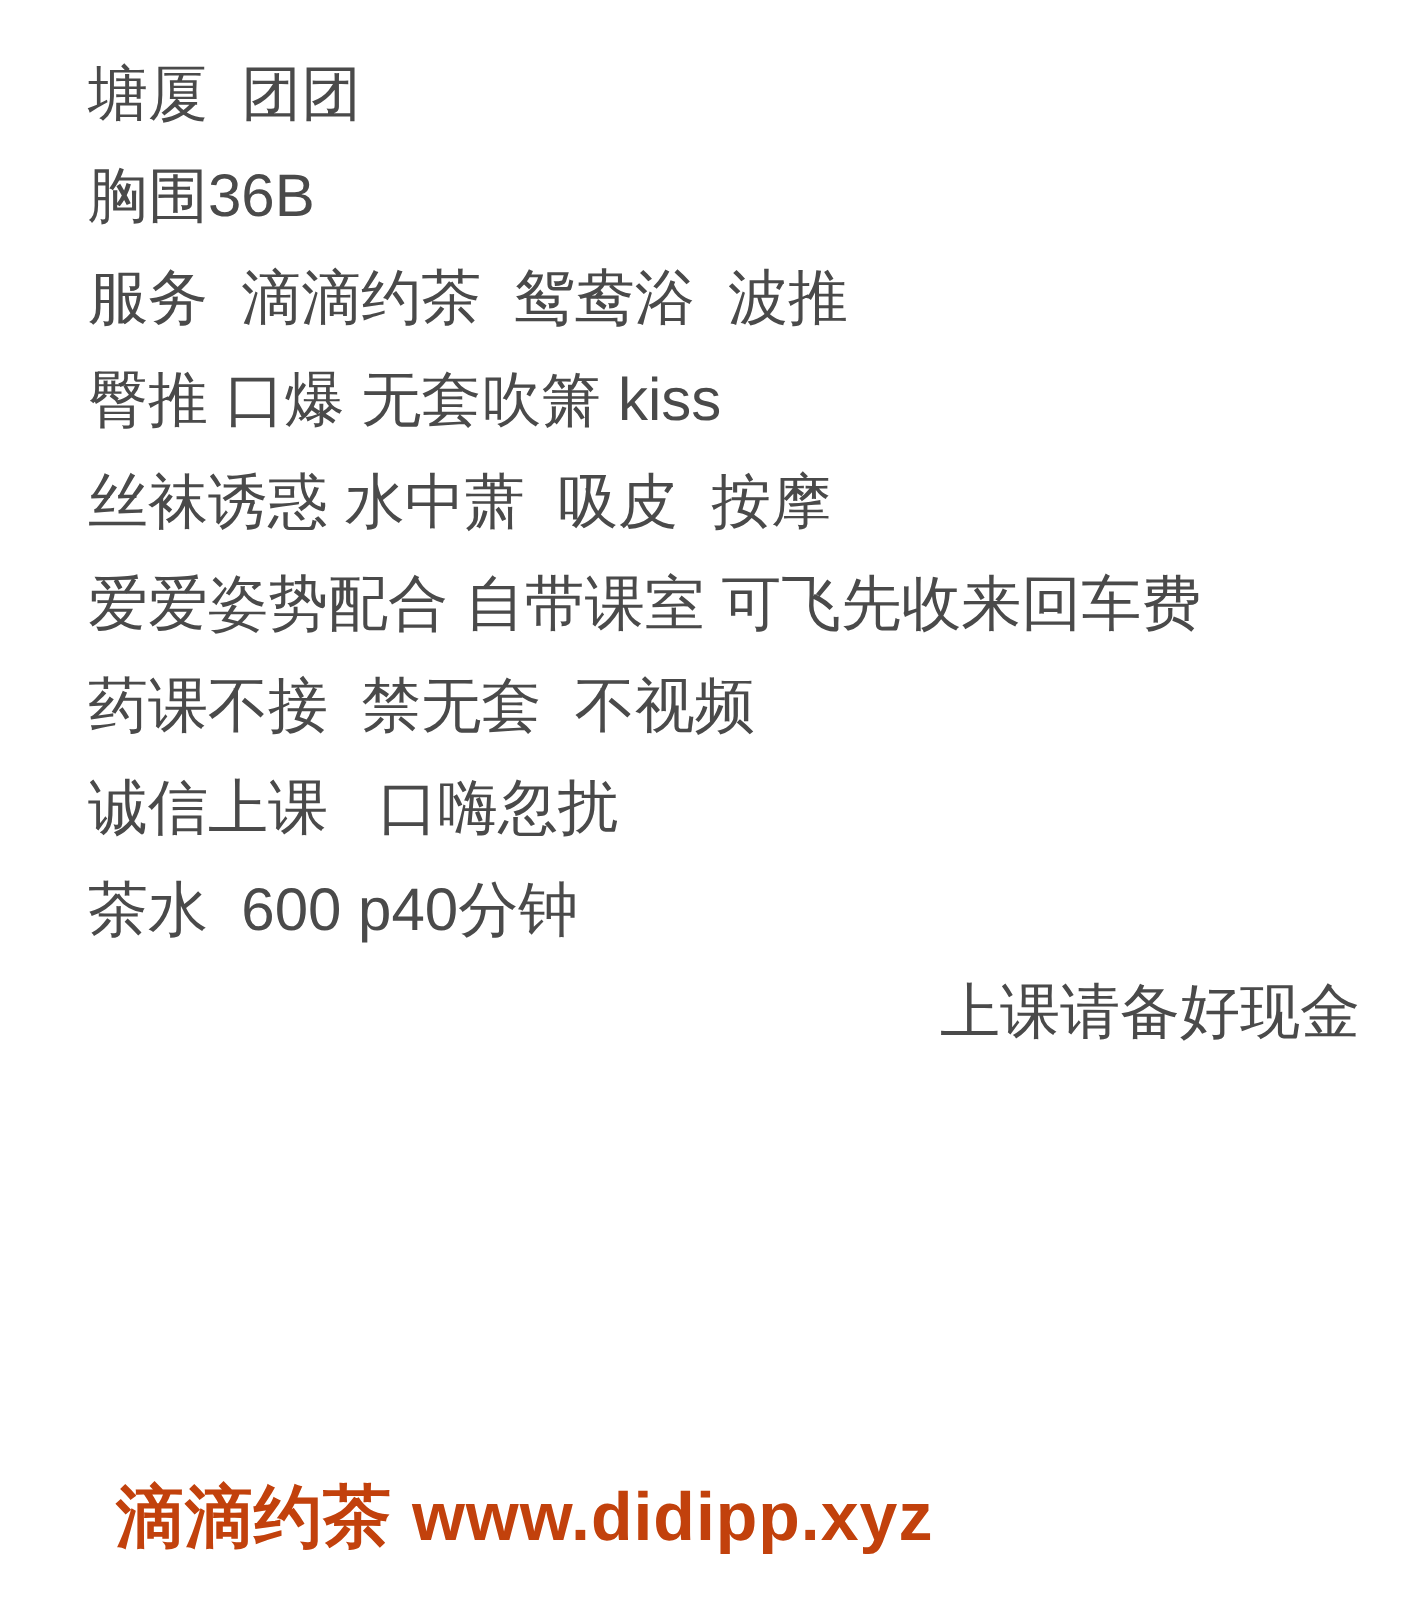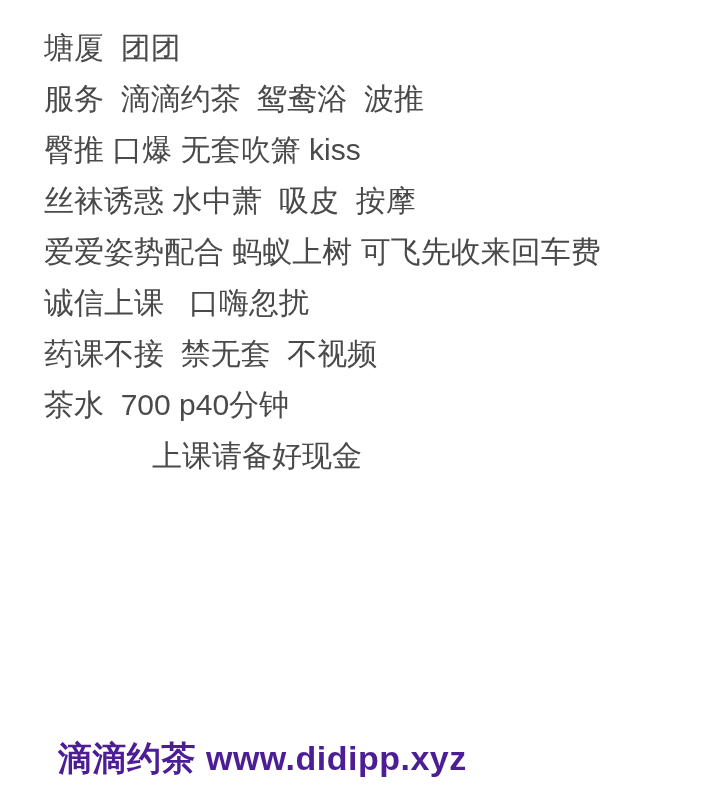--- a/index.html
+++ b/index.html
@@ -30,41 +30,43 @@
     line-height: 51px;
     white-space: pre;
     letter-spacing: 0px;
     font-weight: 400;
   }
   .line.indent-1 {
     padding-left: 92px;
   }
   .line.indent-2 {
     padding-left: 108px;
+    text-align: right;
   }
   .watermark {
     position: absolute;
     left: 58px;
     bottom: 18px;
-    color: #4c1d95;
+    color: #c2410c;
     font-size: 34px;
     font-weight: bold;
     letter-spacing: 0.5px;
     white-space: pre;
   }
 </style>
 </head>
 <body>
 
 <div class="page">
   <div class="lines">
     <div class="line">塘厦  团团</div>
+    <div class="line">胸围36B</div>
     <div class="line">服务  滴滴约茶  鸳鸯浴  波推</div>
     <div class="line">臀推 口爆 无套吹箫 kiss</div>
     <div class="line">丝袜诱惑 水中萧  吸皮  按摩</div>
-    <div class="line">爱爱姿势配合 蚂蚁上树 可飞先收来回车费</div>
+    <div class="line">爱爱姿势配合 自带课室 可飞先收来回车费</div>
+    <div class="line">药课不接  禁无套  不视频</div>
     <div class="line">诚信上课   口嗨忽扰</div>
-    <div class="line">药课不接  禁无套  不视频</div>
-    <div class="line">茶水  700 p40分钟</div>
+    <div class="line">茶水  600 p40分钟</div>
     <div class="line indent-2">上课请备好现金</div>
   </div>
   <div class="watermark">滴滴约茶 www.didipp.xyz</div>
 </div>
 
 </body></html>

